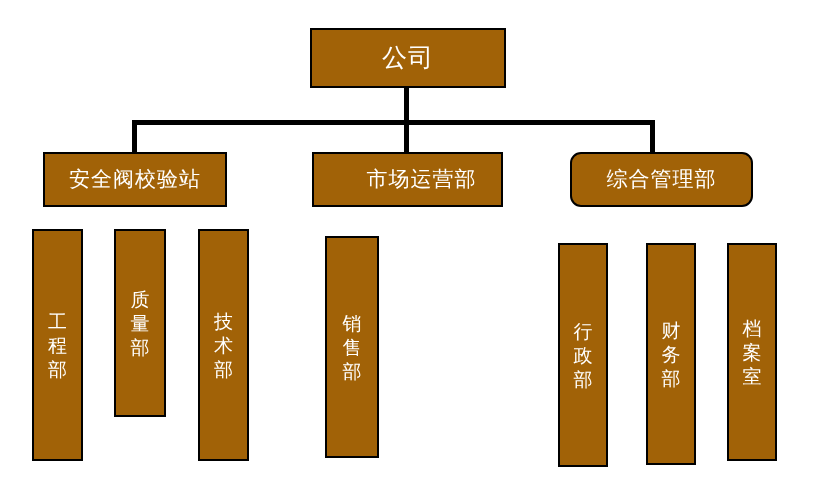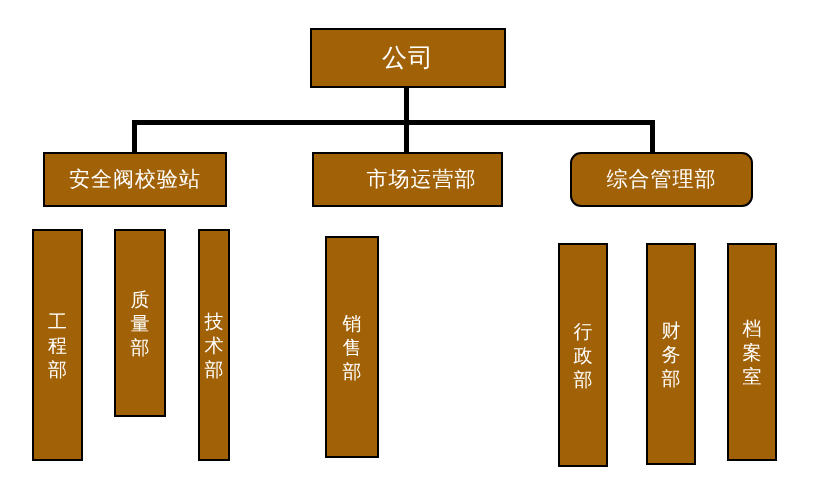--- a/index.html
+++ b/index.html
@@ -74,21 +74,21 @@
   <div class="node-box node-div" style="left:43px; top:152px; width:184px; height:55px;">安全阀校验站</div>
   <div class="node-box node-div" style="left:312px; top:152px; width:191px; height:55px;padding-left:28px;">市场运营部</div>
   <div class="node-box node-div" style="left:570px; top:152px; width:183px; height:55px;border-radius:11px;">综合管理部</div>
 
   <div class="node-box node-leaf" style="left:32px; top:229px; width:51px; height:232px;">
     <span class="vlabel">工程部</span>
   </div>
   <div class="node-box node-leaf" style="left:114px; top:229px; width:52px; height:188px;">
     <span class="vlabel">质量部</span>
   </div>
-  <div class="node-box node-leaf" style="left:198px; top:229px; width:32px; height:232px;">
+  <div class="node-box node-leaf" style="left:198px; top:229px; width:51px; height:232px;">
     <span class="vlabel">技术部</span>
   </div>
 
   <div class="node-box node-leaf" style="left:325px; top:236px; width:54px; height:222px;">
     <span class="vlabel">销售部</span>
   </div>
 
   <div class="node-box node-leaf" style="left:558px; top:243px; width:50px; height:224px;">
     <span class="vlabel">行政部</span>
   </div>

